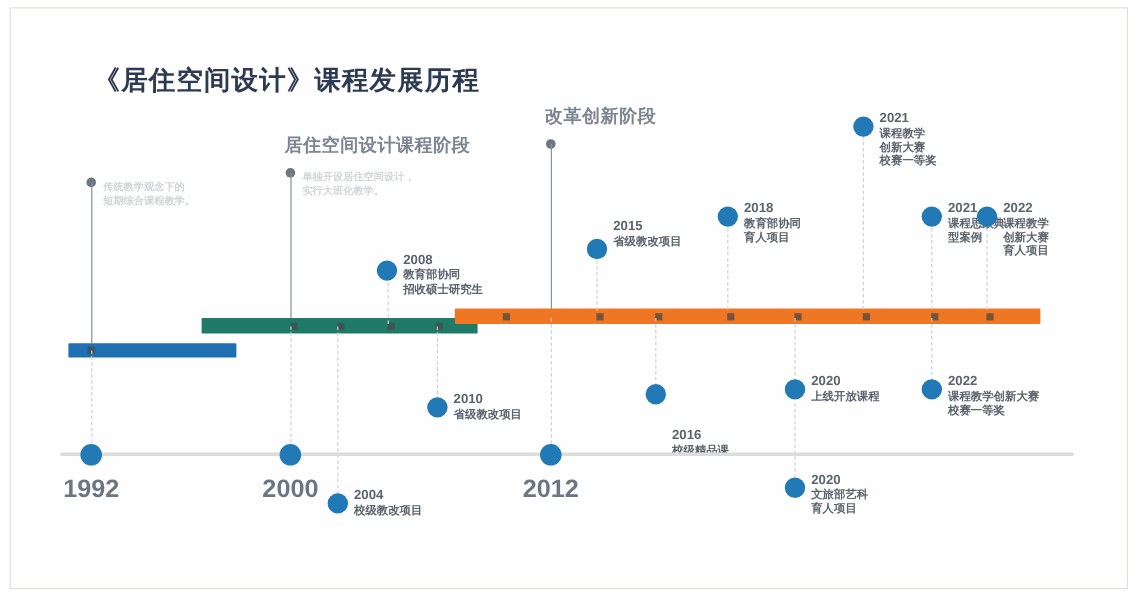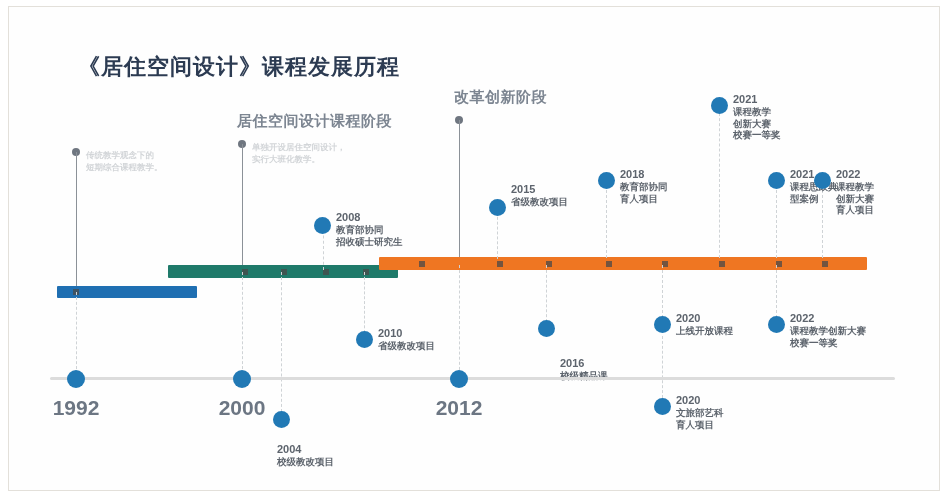--- a/index.html
+++ b/index.html
@@ -248,21 +248,21 @@
     <div class="ev-dot"></div>
     <div class="ev-text" style="left:22px;top:-4px;">
       <div class="ev-year">2022</div>
       <div class="ev-label">课程教学创新大赛</div>
       <div class="ev-label">校赛一等奖</div>
     </div>
   </div>
 
   <div class="ev" style="left:273px;top:411px;">
     <div class="ev-dot"></div>
-    <div class="ev-text" style="left:4px;top:-4px;margin-top:36px;">
+    <div class="ev-text" style="left:22px;top:-4px;">
       <div class="ev-year">2004</div>
       <div class="ev-label">校级教改项目</div>
     </div>
   </div>
 
   <div class="ev" style="left:654px;top:398px;">
     <div class="ev-dot"></div>
     <div class="ev-text" style="left:22px;top:-4px;">
       <div class="ev-year">2020</div>
       <div class="ev-label">文旅部艺科</div>

